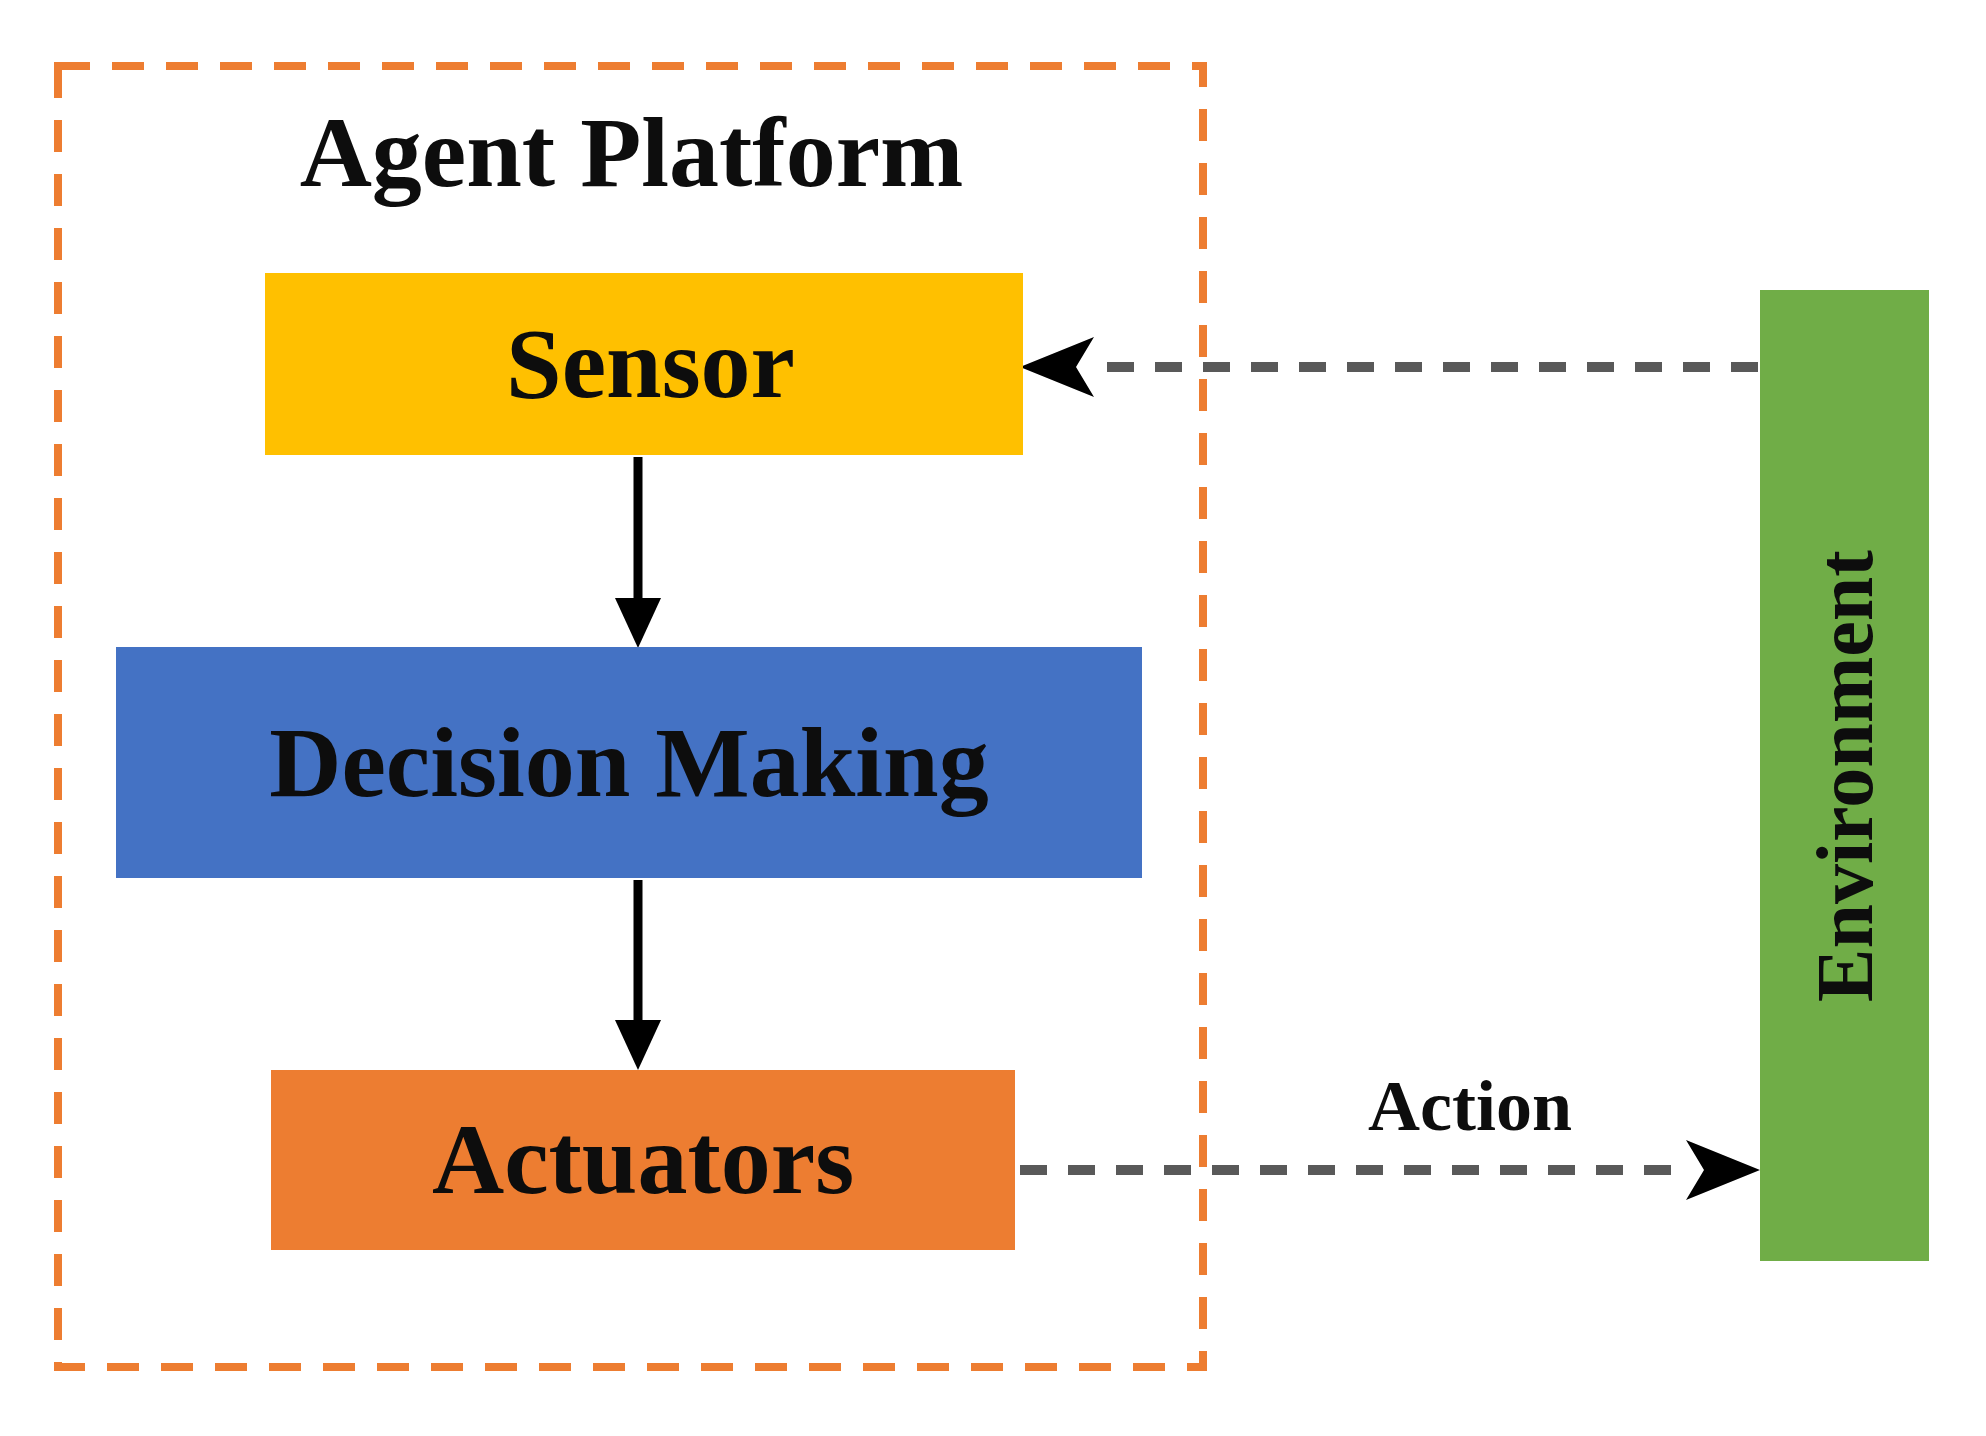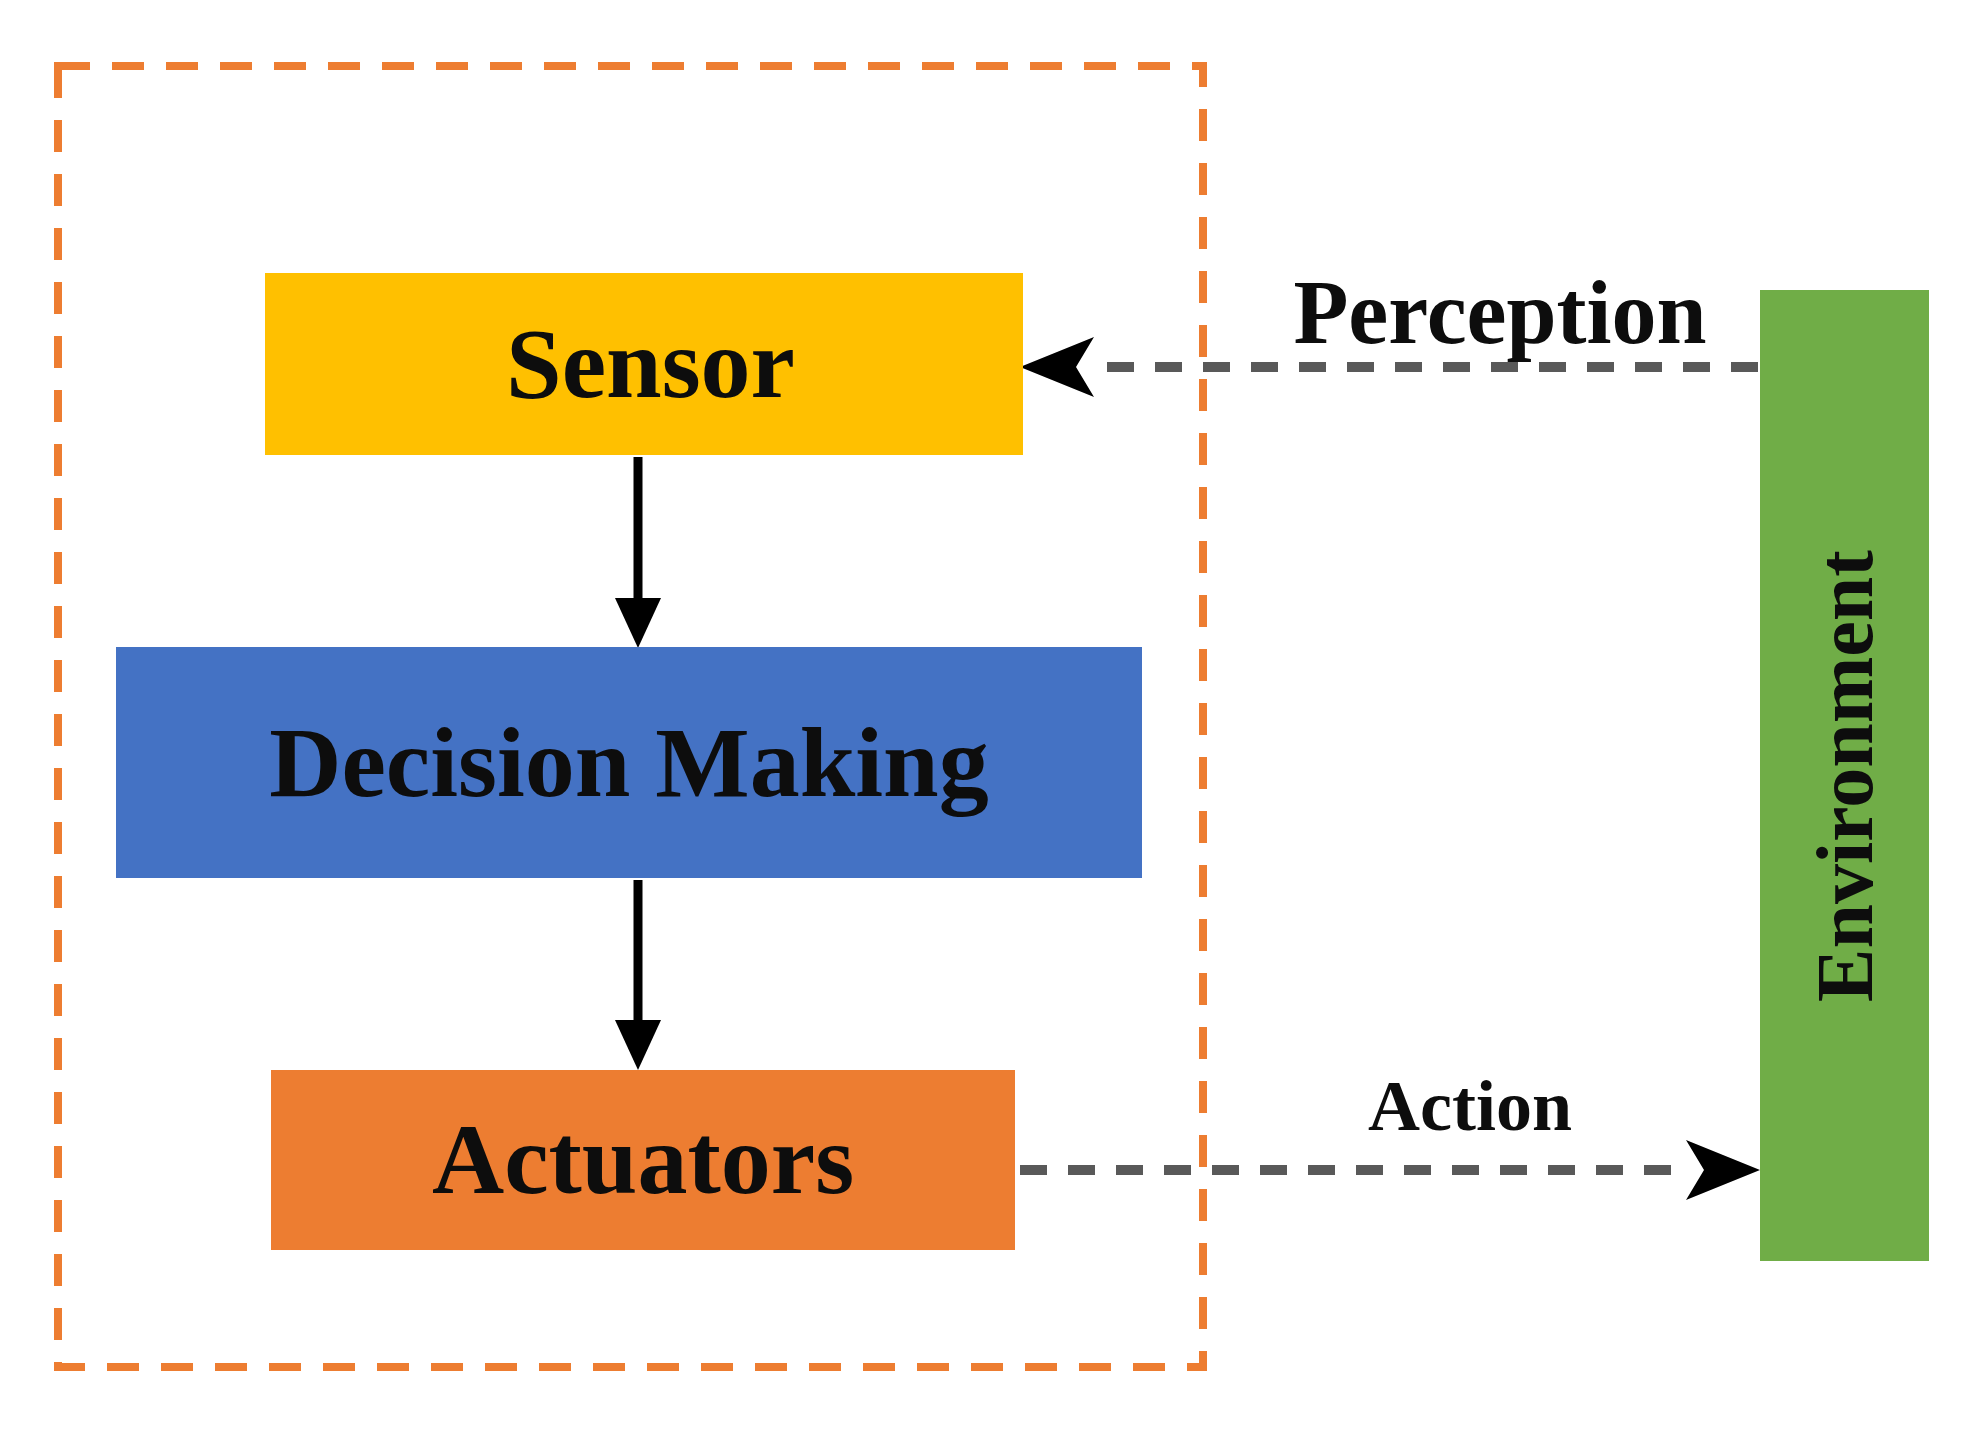--- a/index.html
+++ b/index.html
@@ -97,34 +97,34 @@
       <line x1="1758" y1="367" x2="1092" y2="367" stroke="#595959" stroke-width="10" stroke-dasharray="27 21"></line>
       <polygon points="1020,367 1094,337 1076,367 1094,397" fill="#000000"></polygon>
     </g>
 
     <g>
       <line x1="1020" y1="1170" x2="1690" y2="1170" stroke="#595959" stroke-width="10" stroke-dasharray="27 21"></line>
       <polygon points="1760,1170 1686,1140 1704,1170 1686,1200" fill="#000000"></polygon>
     </g>
   </svg>
 
+  <div class="platform-title">Agent Platform</div>
 
   <div class="node node-sensor" style="background-color: rgb(255, 192, 0);">
     <span>Sensor</span>
   </div>
 
   <div class="node node-decision" style="background-color: rgb(68, 114, 196);">
     <span>Decision Making</span>
   </div>
 
   <div class="node node-actuators" style="background-color: rgb(237, 125, 49);">
     <span>Actuators</span>
   </div>
 
   <div class="node node-environment" style="background-color: rgb(112, 173, 71);">
     <span class="vertical-label">Environment</span>
   </div>
 
-  <div class="edge-label edge-label-perception">Perception</div>
 
   <div class="edge-label edge-label-action">Action</div>
 
 </div>
 
 </body></html>

